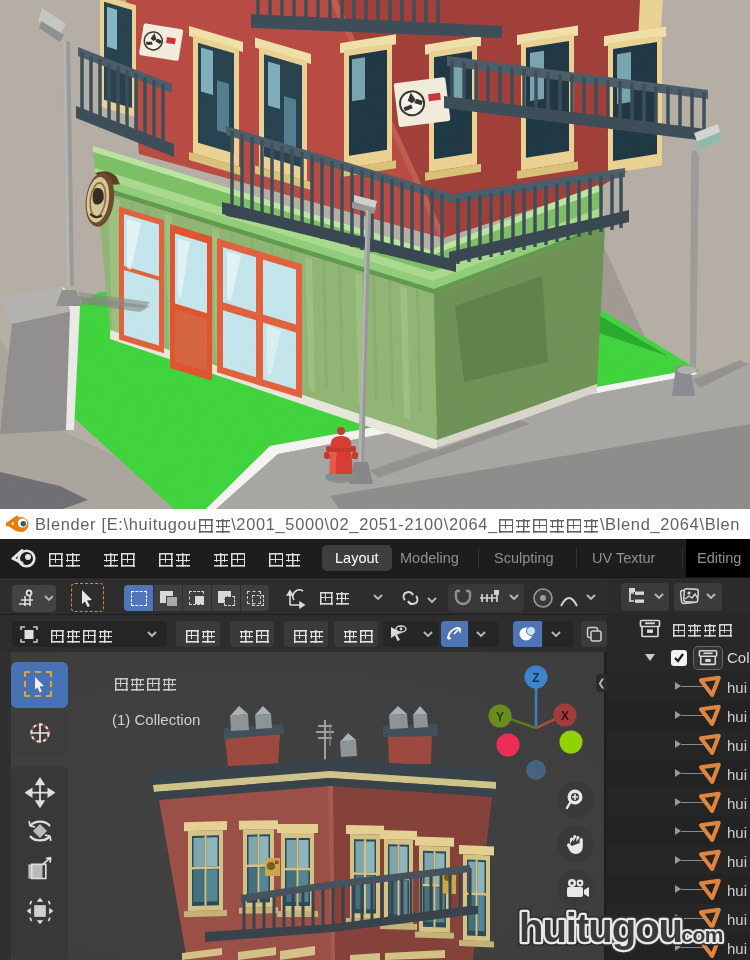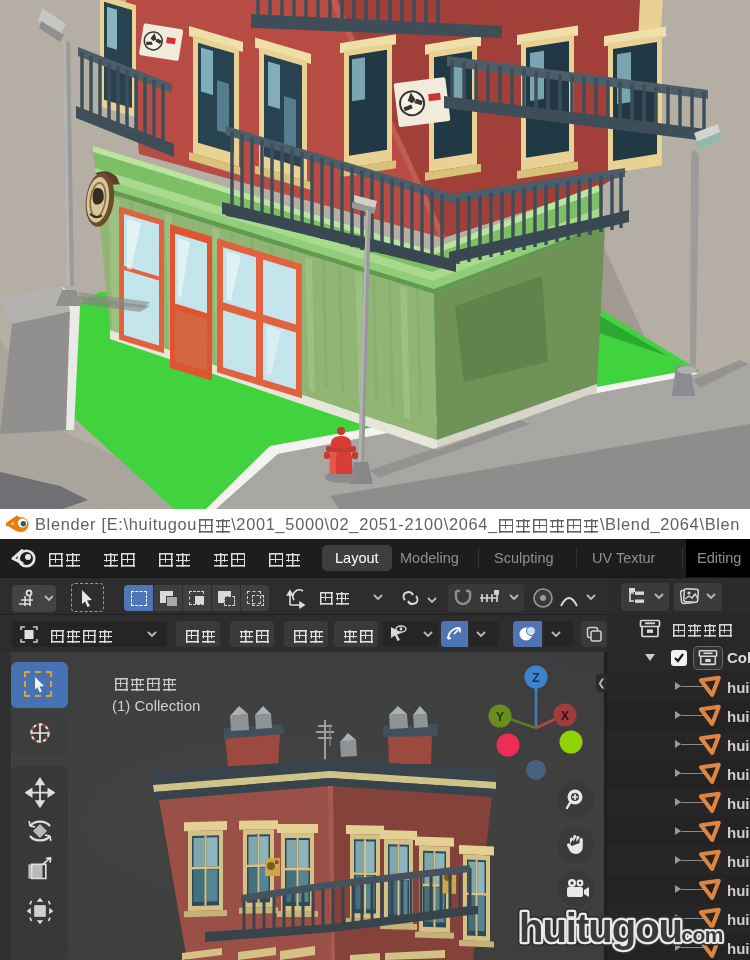--- a/index.html
+++ b/index.html
@@ -723,21 +723,21 @@
    <path d="M8 27 V10 h17 v17 z M21 10 l10 -8 M31 2 l-6 1 M31 2 l-1 6" stroke="#dedede" stroke-width="2" fill="none"></path>
   </g>
   <g transform="translate(0,144)">
    <rect x="11" y="11" width="14" height="14" fill="#cfcfcf"></rect>
    <path d="M18 2 l-4 5 h8 z M18 34 l-4 -5 h8 z M2 18 l5 -4 v8 z M34 18 l-5 -4 v8 z" fill="#dedede"></path>
    <path d="M8 6 a22 22 0 0 0 -2 4 M28 6 a22 22 0 0 1 2 4 M8 30 a22 22 0 0 1 -2 -4 M28 30 a22 22 0 0 0 2 -4" stroke="#dedede" stroke-width="2" fill="none"></path>
   </g>
  </svg>
 
  <div class="abs" style="left:113px;top:23px;color:#c9c9c9;font-size:14px;"><span class="hz" style="width:13px;height:13px"></span><span class="hz b" style="width:13px;height:13px"></span><span class="hz" style="width:13px;height:13px"></span><span class="hz b" style="width:13px;height:13px"></span></div>
- <div class="abs" style="left:112px;top:45px;color:#cfcfcf;font-size:15px;">(1) Collection</div>
+ <div class="abs" style="left:112px;top:59px;color:#cfcfcf;font-size:15px;">(1) Collection</div>
 
  <svg class="abs" style="left:478px;top:8px" width="120" height="120" viewBox="0 0 120 120">
   <line x1="58" y1="68" x2="58" y2="28" stroke="#3d80c4" stroke-width="2.6"></line>
   <line x1="58" y1="68" x2="23" y2="56" stroke="#5c7c1e" stroke-width="2.6"></line>
   <line x1="58" y1="68" x2="86" y2="55" stroke="#b04848" stroke-width="2.6"></line>
   <circle cx="58" cy="17" r="11.5" fill="#3d84cc"></circle>
       <text x="58" y="21.5" font-size="12" text-anchor="middle" fill="#10324e" font-weight="bold">Z</text>
   <circle cx="22" cy="56" r="11.5" fill="#6a8d1f"></circle>
       <text x="22" y="60.5" font-size="12" text-anchor="middle" fill="#2a3a08" font-weight="bold">Y</text>
   <circle cx="87" cy="55" r="11.5" fill="#a03c3c"></circle>
@@ -767,21 +767,21 @@
       <path d="M21 13 l5 -3 v10 l-5 -3 z" fill="#e8e8e8"></path>
       <circle cx="9" cy="6" r="1.6" fill="#3a3a3a"></circle>
       <circle cx="17" cy="6" r="1.3" fill="#3a3a3a"></circle>
     </svg>
  <div class="abs" style="left:559px;top:261px;width:34px;height:34px;background:#3a3a3a;border-radius:50%;opacity:.92"></div>
  <div class="abs" style="left:604px;top:0;width:3px;height:308px;background:#1f1f1f;"></div>
 
  <div class="abs" style="left:596px;top:22px;width:11px;height:18px;background:#2a2a2a;border-radius:4px 0 0 4px;color:#bbb;font-size:10px;line-height:17px;text-align:center;">❮</div>
 </div>
 
-<div class="abs" style="left:607px;top:643px;width:143px;height:317px;background:#242424;overflow:hidden;font-weight:bold;">
+<div class="abs" style="left:607px;top:643px;width:143px;height:317px;background:#242424;overflow:hidden;">
 
  <div class="abs" style="left:0;top:0;width:143px;height:29px;background:#282828;"></div>
  <svg class="abs" style="left:37px;top:9px" width="12" height="10" viewBox="0 0 12 10">
       <path d="M1 2 h10 l-5 7 z" fill="#c9c9c9"></path>
     </svg>
  <div class="abs" style="left:64px;top:7px;width:16px;height:16px;background:#f2f2f2;border-radius:3px;"></div>
  <svg class="abs" style="left:66px;top:9px" width="12" height="12" viewBox="0 0 12 12">
       <path d="M2 6 l3 3 5 -7" stroke="#1a1a1a" stroke-width="2.2" fill="none"></path>
     </svg>
  <div class="abs" style="left:86px;top:3px;width:30px;height:24px;border:1.4px solid #6a6a6a;border-radius:5px;box-sizing:border-box;background:#333;"></div>

